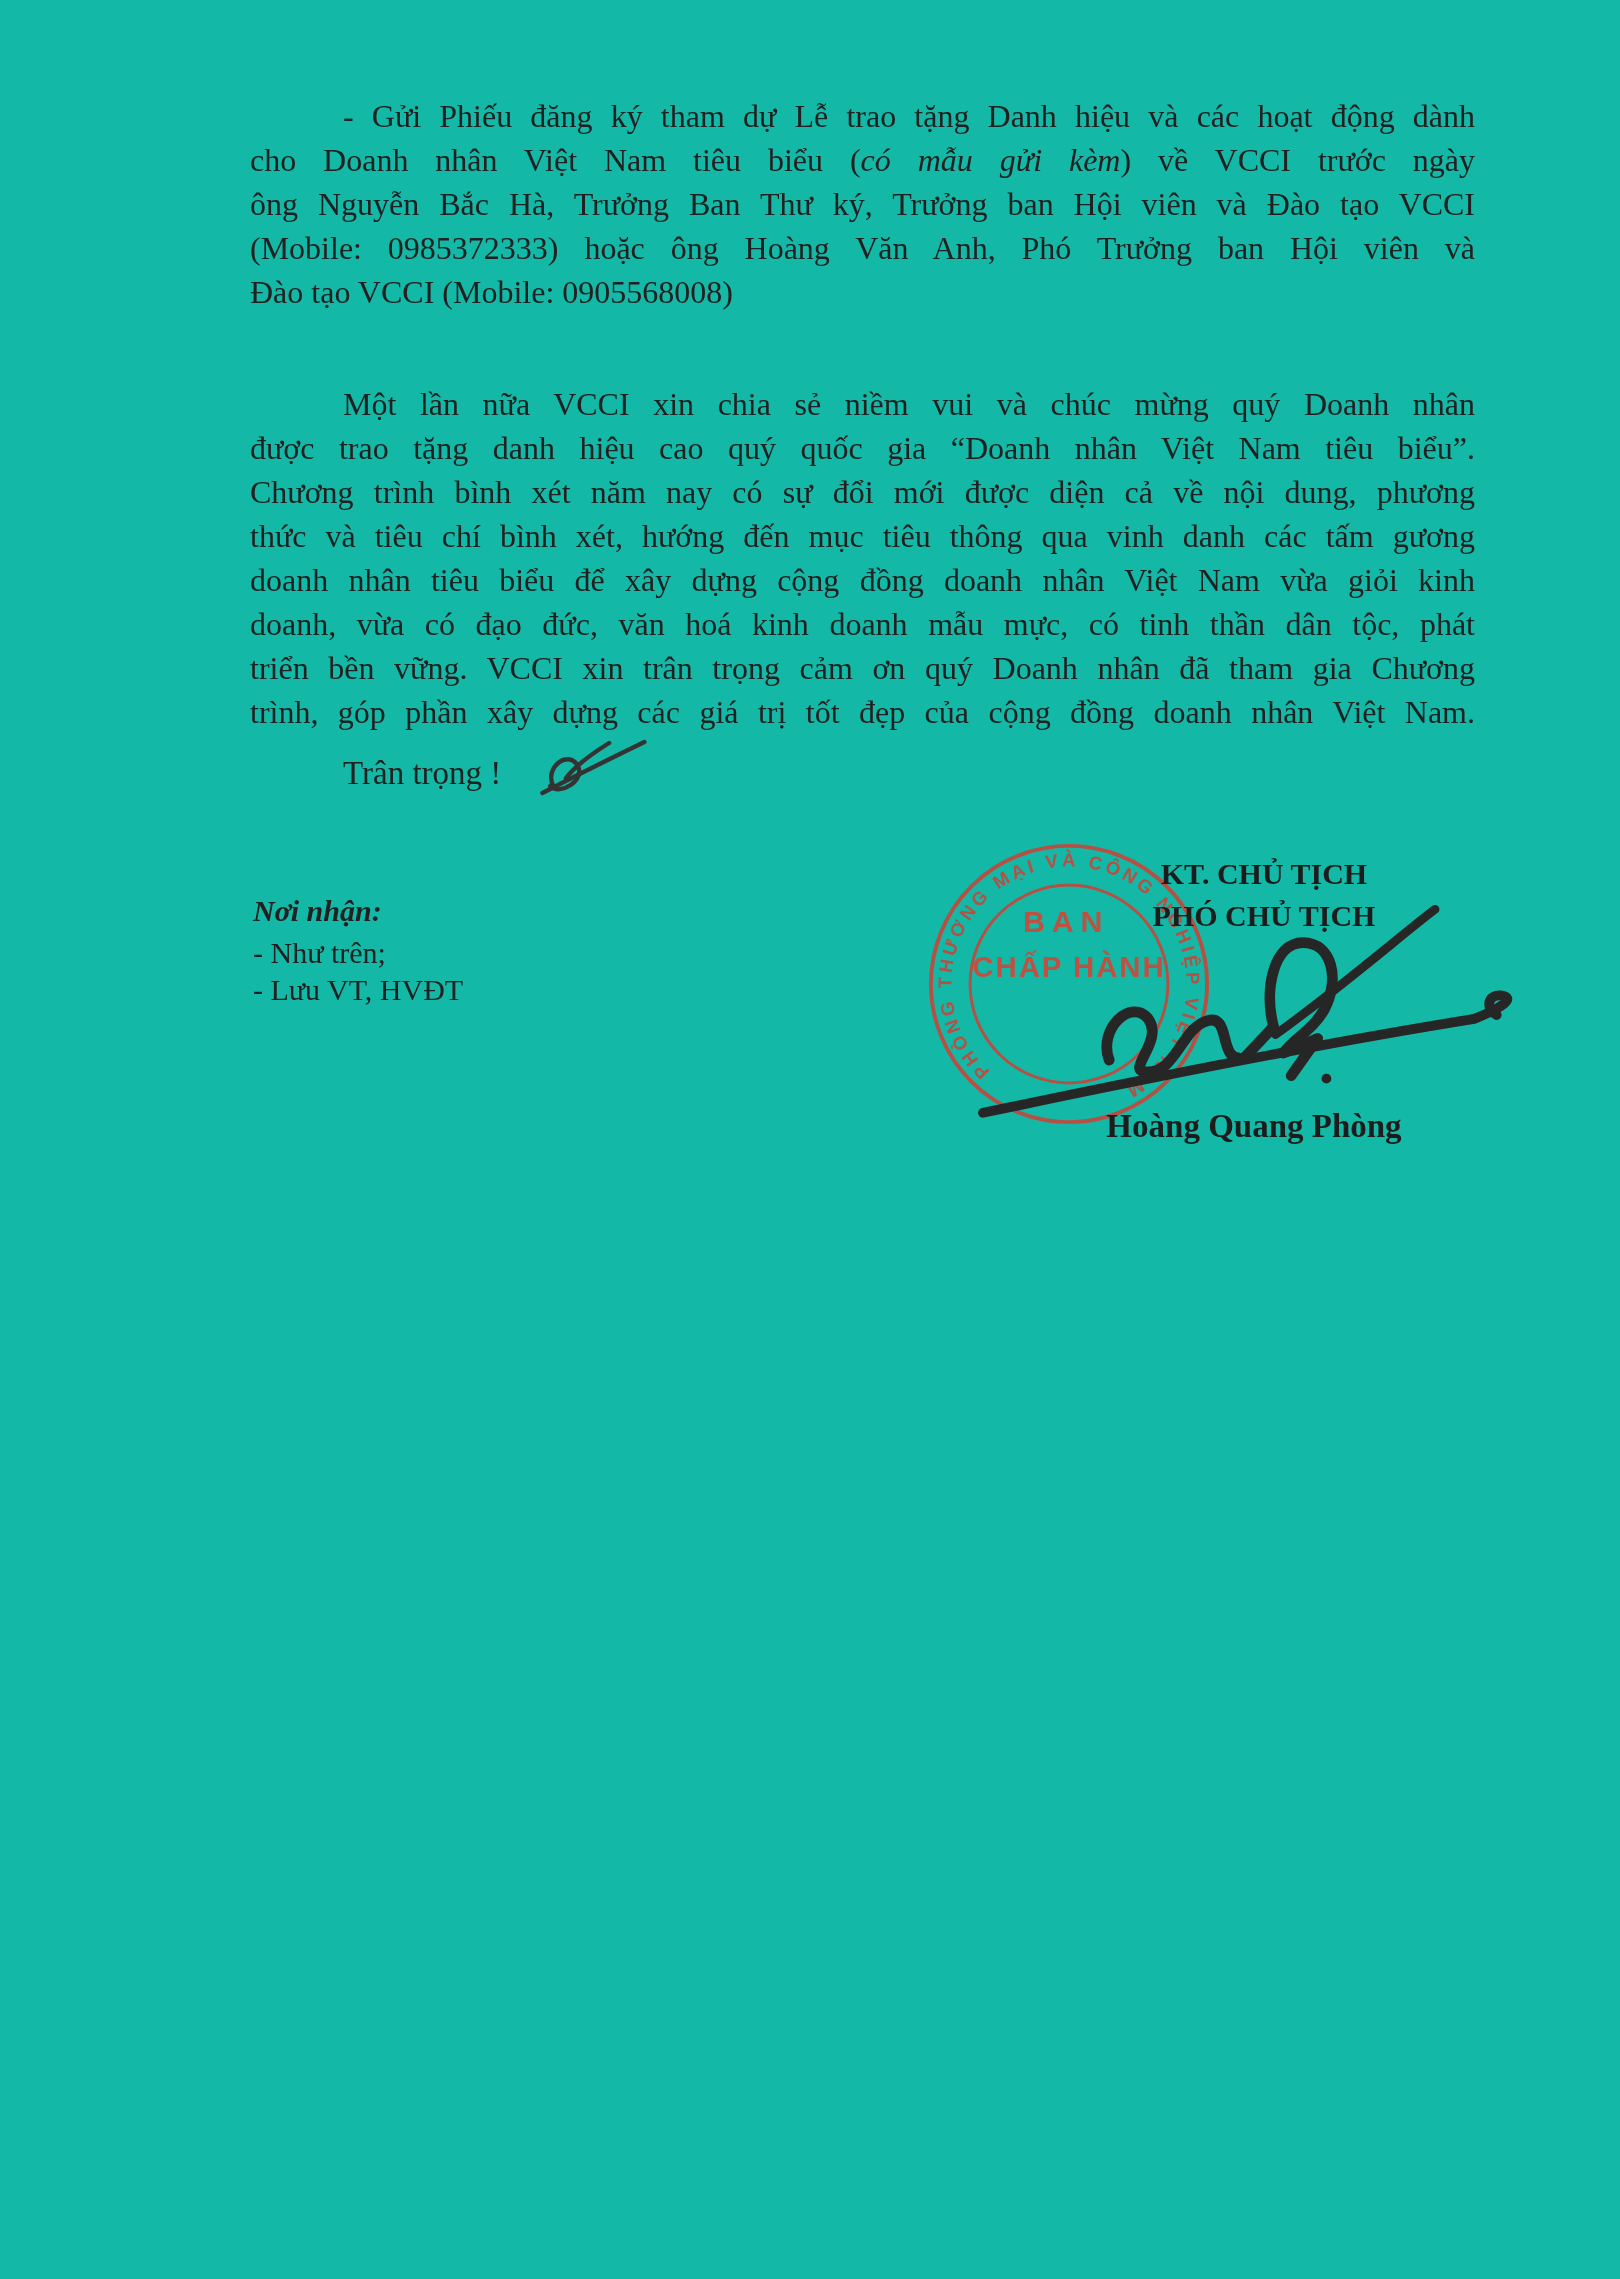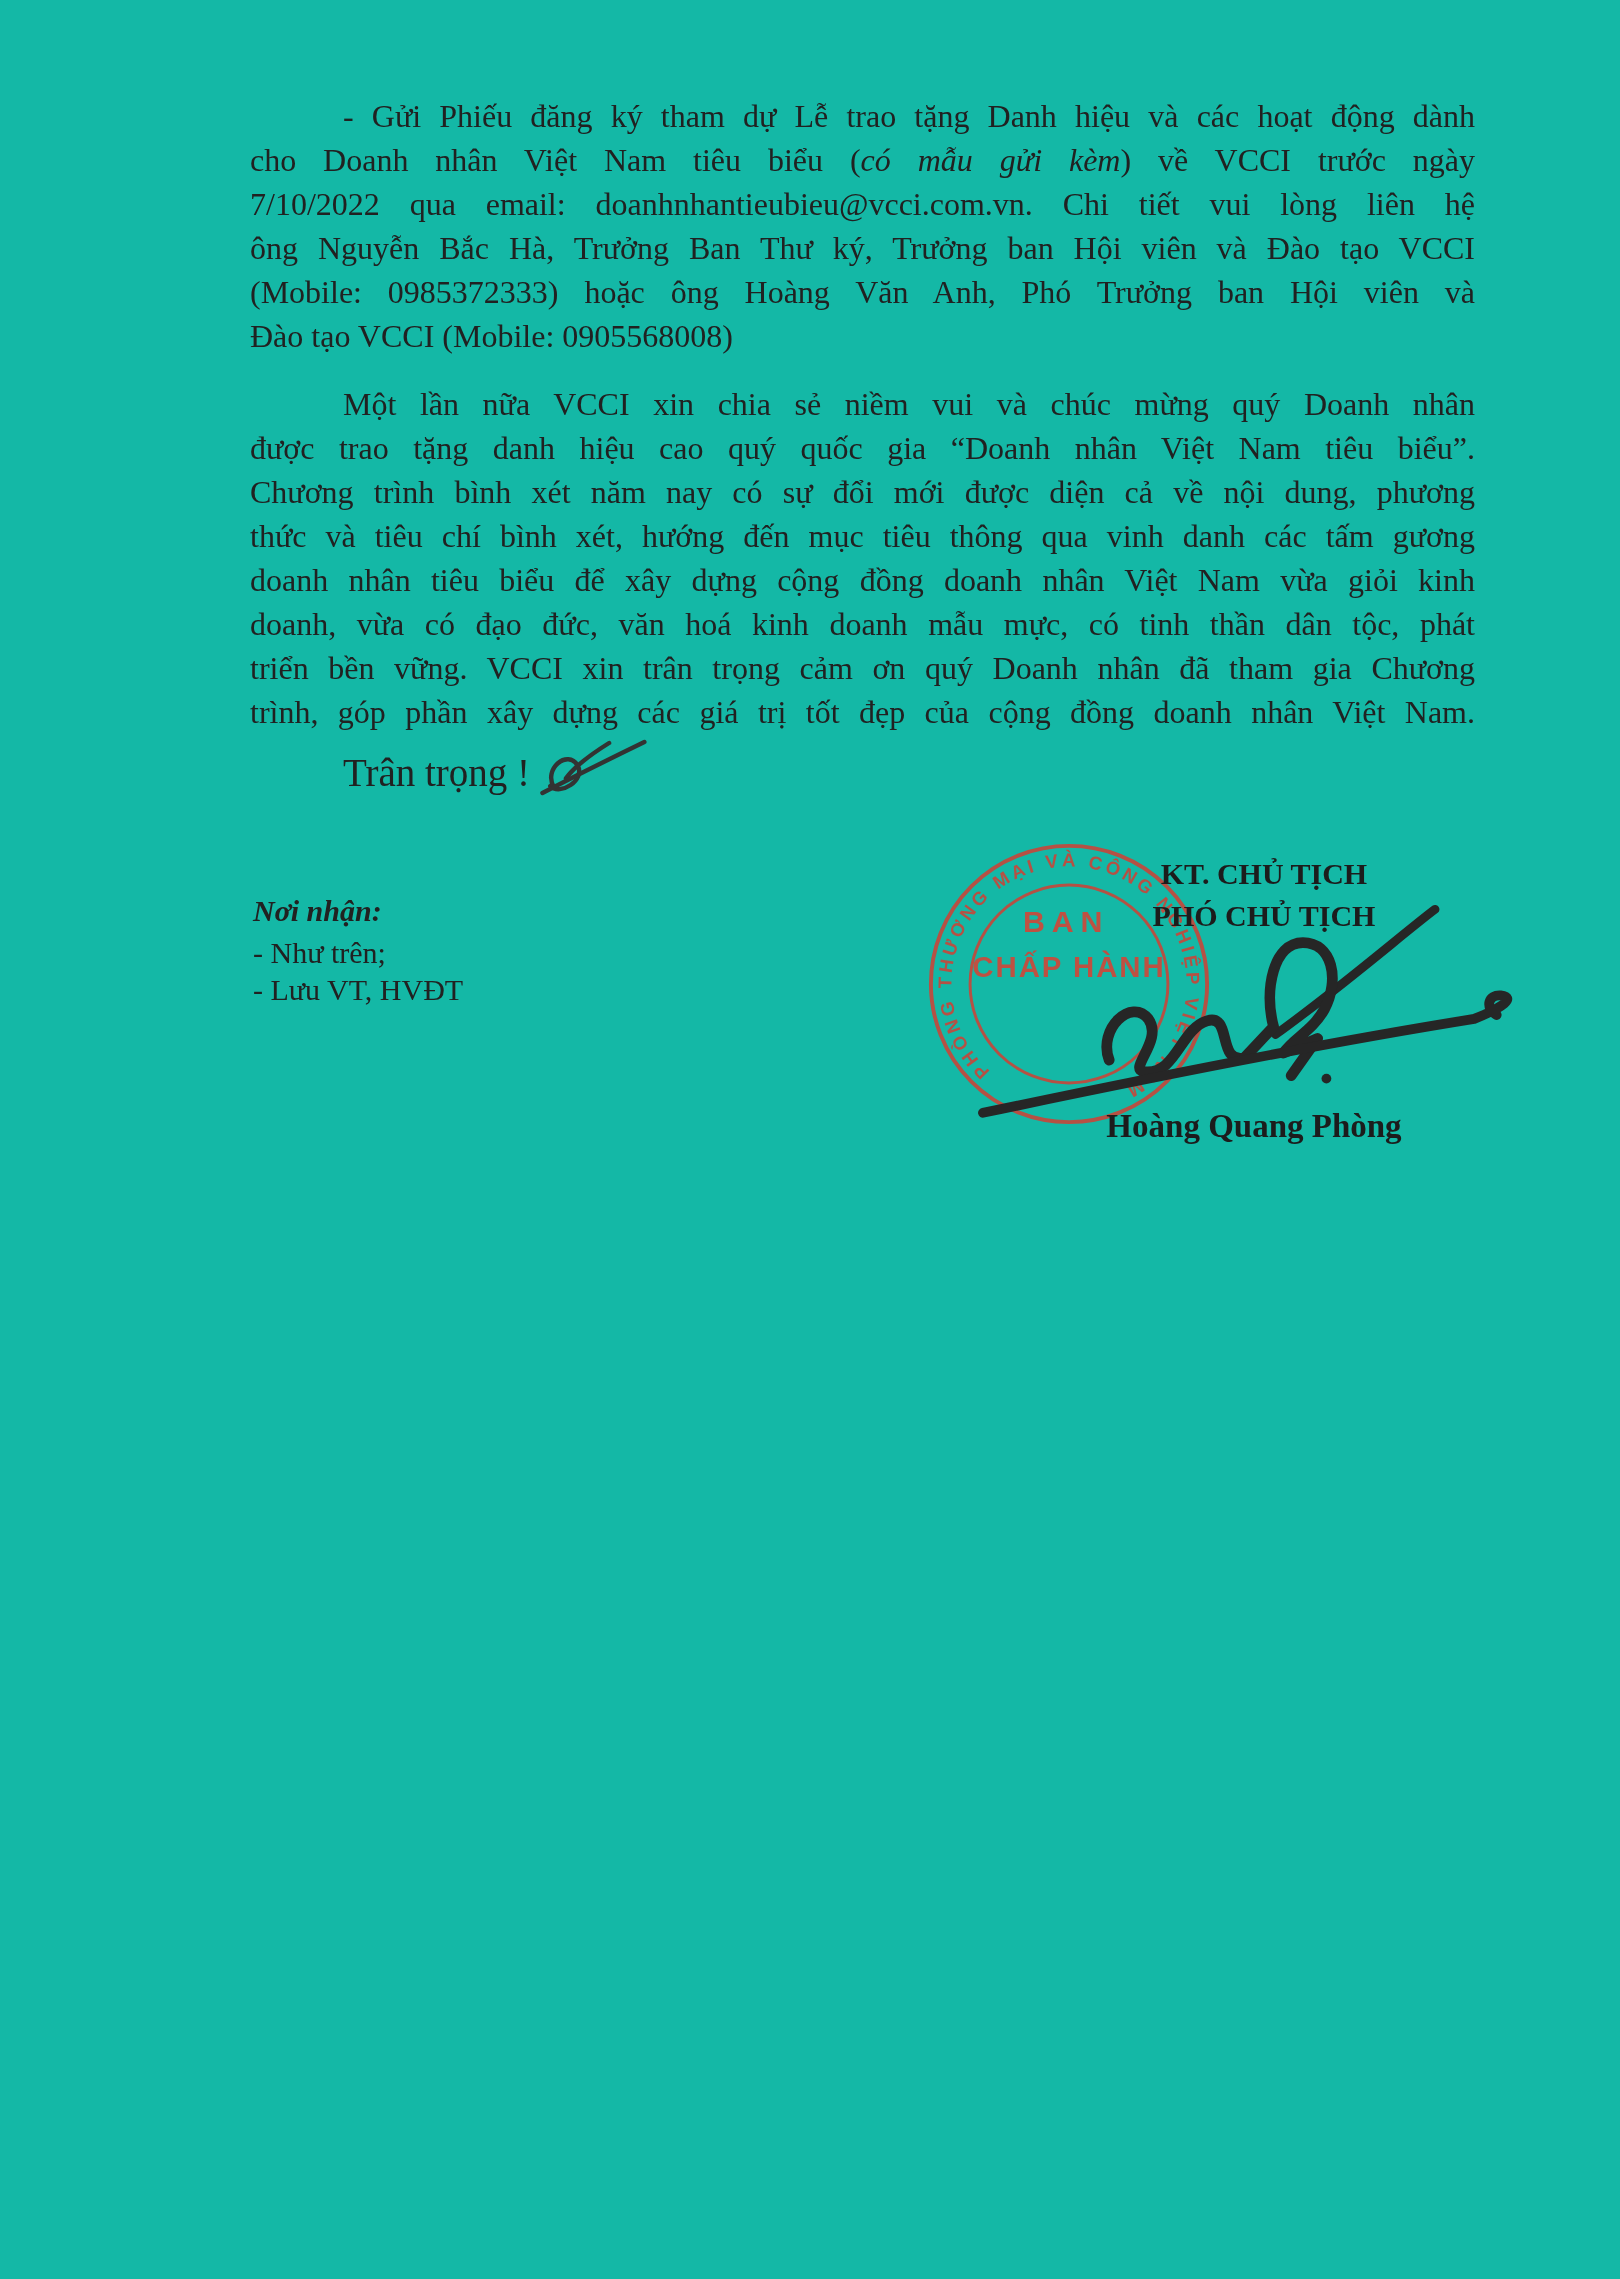--- a/index.html
+++ b/index.html
@@ -20,21 +20,21 @@
     text-align:justify;
     text-align-last:justify;
     white-space:normal;
     height:44px;overflow:hidden;
   }
   .line.indent{padding-left:93px;}
   .line.last{text-align-last:left;}
   .it{font-style:italic;}
   .closing{
     position:absolute;left:343px;top:751px;
-    font-size:39px;line-height:44px;
+    font-size:33px;line-height:44px;
   }
   .recipients{
     position:absolute;left:253px;top:864px;
     font-size:30px;line-height:37px;margin-top:28px;
   }
   .recipients .hdr{font-weight:bold;font-style:italic;margin-bottom:4.9px;}
   .sign-titles{
     position:absolute;left:1073px;top:853px;width:382px;
     text-align:center;font-weight:bold;
     font-size:30px;line-height:42px;color:#1c1c1c;
@@ -56,21 +56,20 @@
   }
 </style>
 </head>
 <body>
 
 <div class="page">
 
   <div class="para" style="top:94px;">
     <div class="line indent">- Gửi Phiếu đăng ký tham dự Lễ trao tặng Danh hiệu và các hoạt động dành</div>
     <div class="line"><span>cho Doanh nhân Việt Nam tiêu biểu (</span><span class="it">có mẫu gửi kèm</span><span>) về VCCI trước ngày</span></div>
-    <div class="line">7/10/2022 qua email: doanhnhantieubieu@vcci.com.vn. Chi tiết vui lòng liên hệ</div>
     <div class="line">ông Nguyễn Bắc Hà, Trưởng Ban Thư ký, Trưởng ban Hội viên và Đào tạo VCCI</div>
     <div class="line">(Mobile: 0985372333) hoặc ông Hoàng Văn Anh, Phó Trưởng ban Hội viên và</div>
     <div class="line last">Đào tạo VCCI (Mobile: 0905568008)</div>
   </div>
 
   <div class="para" style="top:382px;">
     <div class="line indent">Một lần nữa VCCI xin chia sẻ niềm vui và chúc mừng quý Doanh nhân</div>
     <div class="line">được trao tặng danh hiệu cao quý quốc gia “Doanh nhân Việt Nam tiêu biểu”.</div>
     <div class="line">Chương trình bình xét năm nay có sự đổi mới được diện cả về nội dung, phương</div>
     <div class="line">thức và tiêu chí bình xét, hướng đến mục tiêu thông qua vinh danh các tấm gương</div>

